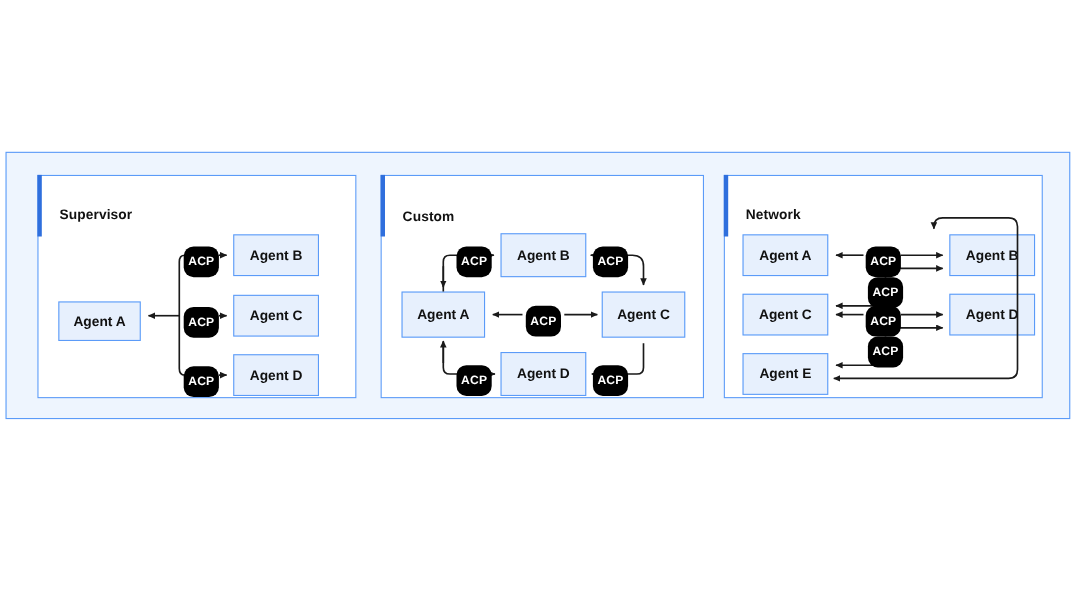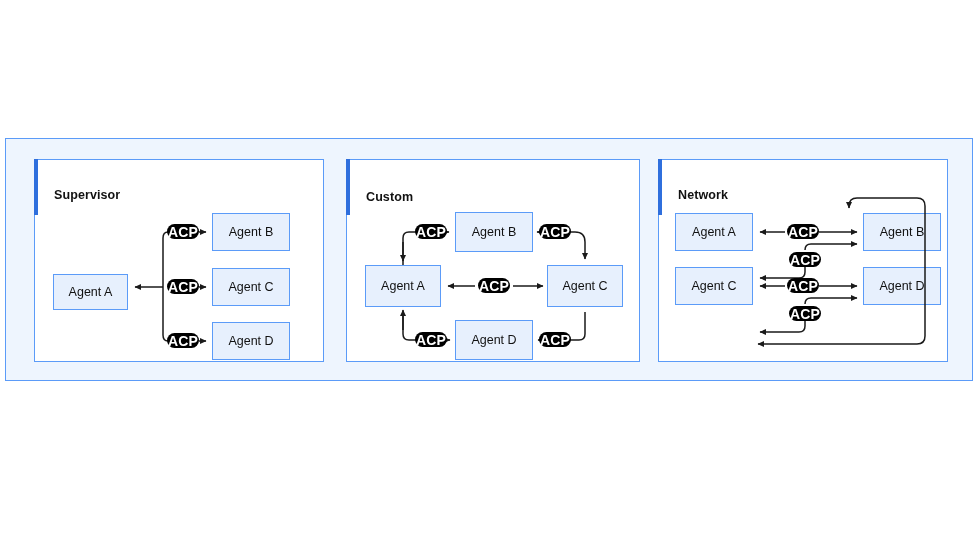--- a/index.html
+++ b/index.html
@@ -29,32 +29,32 @@
   #panel-network{left:340px;width:294px;}
   #panel-custom{left:652px;width:290px;}
   #panel-supervisor .ptitle{top:28px;}
   #panel-network   .ptitle{top:30px;}
   #panel-custom    .ptitle{top:28px;}
 
   
   .agent{
     position:absolute;background:#e7f0fd;border:1.5px solid #5b9bf8;
     box-sizing:border-box;display:flex;align-items:center;justify-content:center;
-    font-size:12.5px;font-weight:normal;color:#111;
+    font-size:12.5px;font-weight:bold;color:#111;
   }
 
   
   .wire{position:absolute;left:0;top:0;width:100%;height:100%;overflow:visible;pointer-events:none;}
 
   
   .acp{
     position:absolute;background:#000;color:#fff;border-radius:9px;
-    font-size:14px;font-weight:bold;letter-spacing:.2px;
+    font-size:11px;font-weight:bold;letter-spacing:.2px;
     display:flex;align-items:center;justify-content:center;
-    width:32px;height:15px;
+    width:32px;height:28px;
   }
 </style>
 </head>
 <body>
 
 <div id="stage">
 
   <div class="outer">
 
     <div class="panel" id="panel-supervisor">
@@ -129,20 +129,21 @@
     </div>
 
     <div class="panel" id="panel-custom">
       <div class="accent"></div>
       <div class="ptitle">Network</div>
 
       <div class="agent" style="left:16px;top:53px;width:78px;height:38px;">Agent A</div>
       <div class="agent" style="left:204px;top:53px;width:78px;height:38px;">Agent B</div>
       <div class="agent" style="left:16px;top:107px;width:78px;height:38px;">Agent C</div>
       <div class="agent" style="left:204px;top:107px;width:78px;height:38px;">Agent D</div>
+      <div class="agent" style="left:16px;top:161px;width:78px;height:38px;">Agent E</div>
 
       <svg class="wire">
         <g fill="none" stroke="#1a1a1a" stroke-width="1.5">
 
           <path d="M126,72 L101,72" marker-end="url(#ah)"></path>
           <path d="M160,72 L198,72" marker-end="url(#ah)"></path>
 
           <path d="M146,90 Q146,84 152,84 L198,84" marker-end="url(#ah)"></path>
           <path d="M146,92 L146,112 Q146,118 140,118 L101,118" marker-end="url(#ah)"></path>
 

